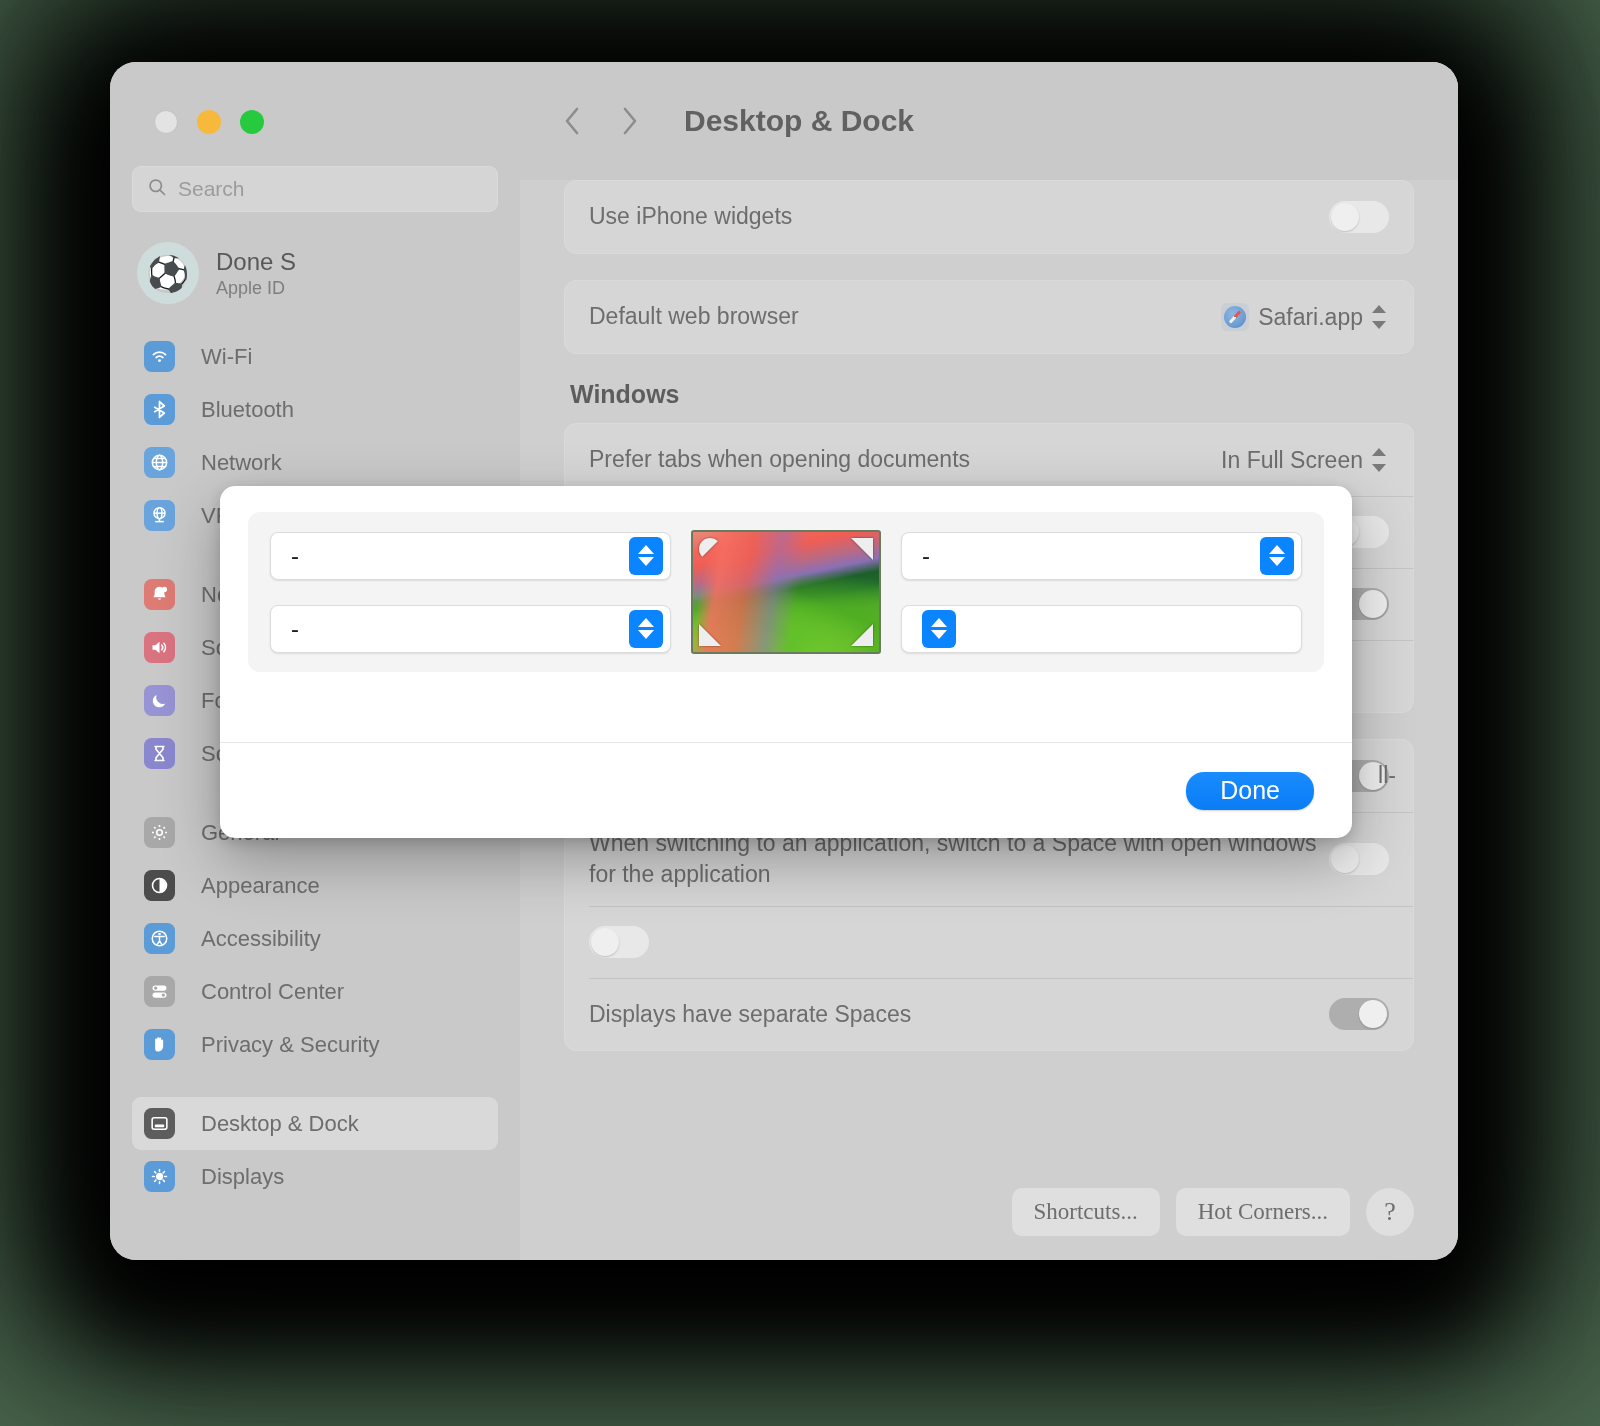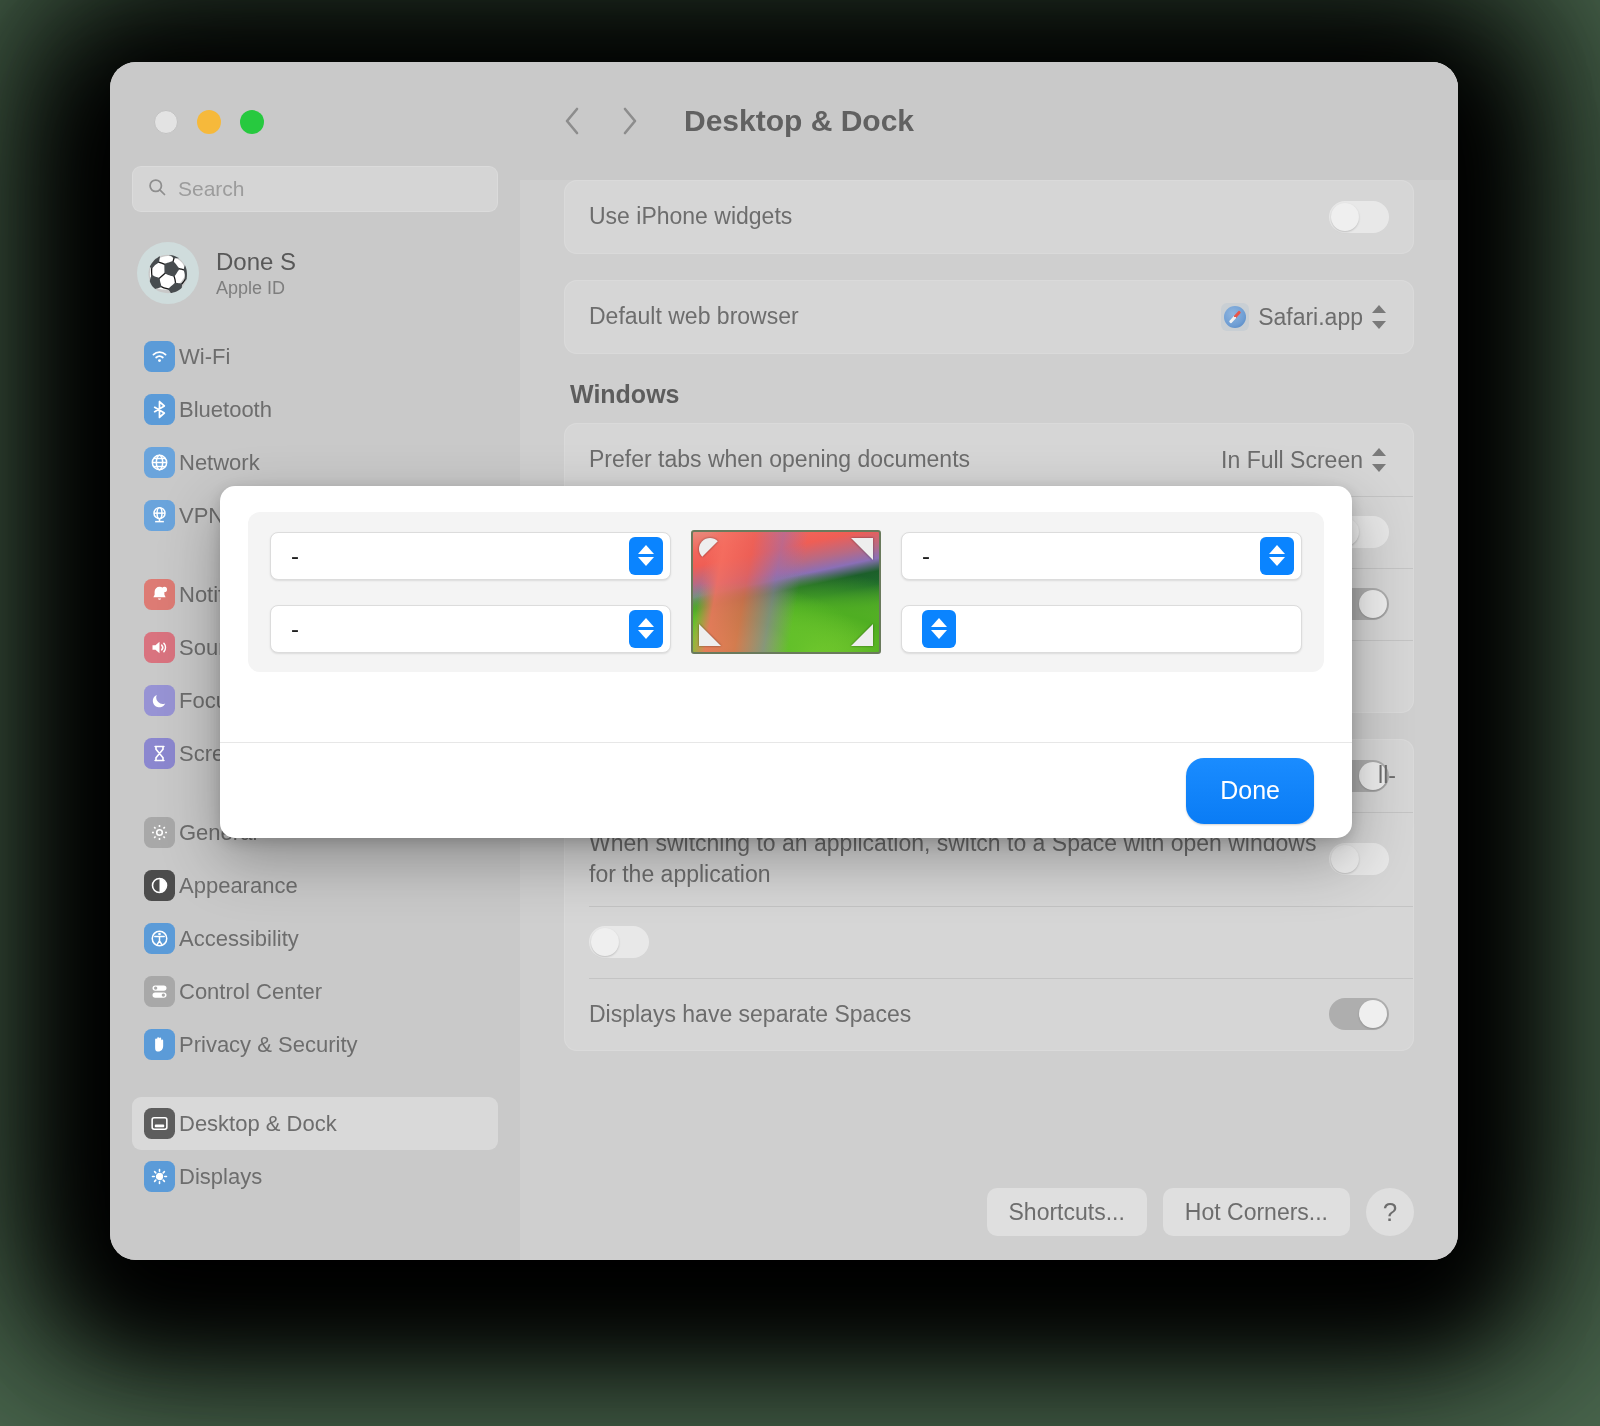--- a/index.html
+++ b/index.html
@@ -52,21 +52,21 @@
     width:62px; height:62px; border-radius:50%;
     background:#cfdcdc; display:flex; align-items:center; justify-content:center;
     font-size:35px; line-height:1;
   }
   .acct-name{ font-size:24px; color:#585858; }
   .acct-sub{ font-size:18px; color:#7e7e7e; margin-top:2px; }
 
   .nav{ margin-top:26px; }
   .nav-gap{ height:26px; }
   .nav-item{
-    display:flex; align-items:center; gap:4px;
+    display:flex; align-items:center; gap:26px;
     height:53px; padding:0 12px; border-radius:9px; position:relative;
   }
   .nav-item.selected{ background:rgba(255,255,255,0.30); }
   .nav-label{ font-size:22px; color:#6d6d6d; white-space:nowrap; }
   .ic{
     width:31px; height:31px; border-radius:7.5px; flex:0 0 31px;
     display:flex; align-items:center; justify-content:center;
     color:#fff; font-size:17px; line-height:1;
   }
   .ic svg{ width:21px; height:21px; display:block; }
@@ -164,21 +164,21 @@
 
   .bottom-bar{
     position:absolute; left:0; right:0; bottom:0; height:96px;
     display:flex; align-items:center; justify-content:flex-end; gap:16px;
     padding-right:44px;
   }
   .btn{
     height:48px; padding:0 22px; border-radius:10px;
     background:rgba(255,255,255,0.33);
     font-size:23px; color:#6d6d6d;
-    display:flex; align-items:center;
+    display:flex; align-items:center;font-family:Liberation Serif, serif;
   }
   .btn-help{
     width:48px; padding:0; border-radius:50%; justify-content:center;
     font-size:26px;
   }
 
   
   .sheet{
     position:absolute; left:220px; top:486px; width:1132px; height:352px;
     background:#ffffff; border-radius:15px;
@@ -241,21 +241,21 @@
     border-left:8px solid transparent; border-right:8px solid transparent; }
   .blue-stepper i.u{ border-bottom:9px solid #fff; }
   .blue-stepper i.d{ border-top:9px solid #fff; }
 
   .sheet-foot{
     position:absolute; left:0; right:0; bottom:0; height:96px;
     border-top:1px solid #e7e7e7;
     display:flex; align-items:center; justify-content:flex-end; padding-right:38px;
   }
   .done-btn{
-    height:66px; padding:0 34px; border-radius:18px;
+    height:38px; padding:0 34px; border-radius:18px;
     background:linear-gradient(to bottom,#1a8cff,#0a7cf5);
     color:#fff; font-size:25px; display:flex; align-items:center;
     box-shadow:0 1px 2px rgba(0,0,0,0.18);
   }
 </style>
 </head>
 <body>
 
 <div class="win-shadow"></div>
 

